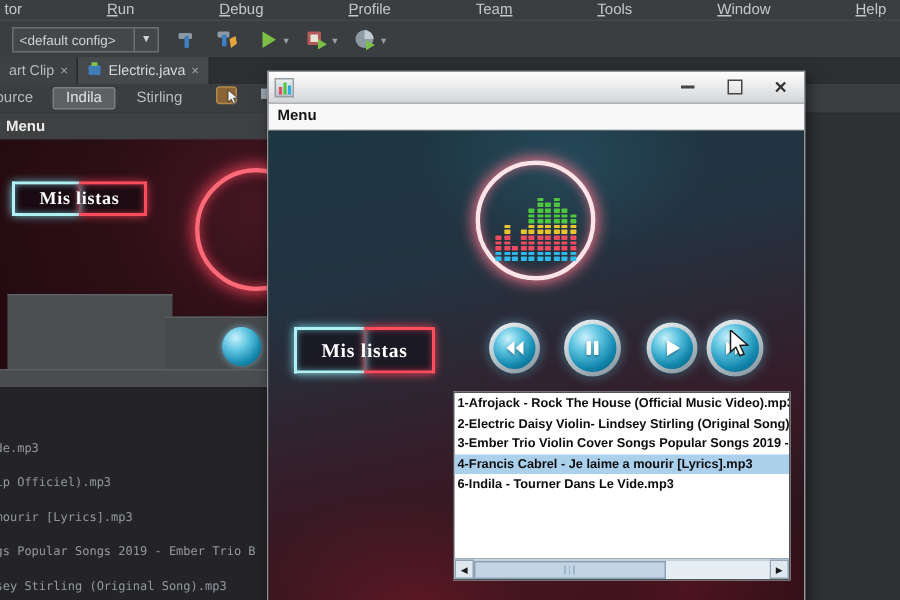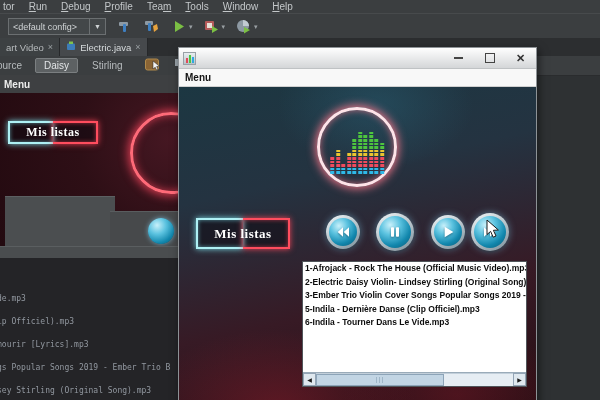--- a/index.html
+++ b/index.html
@@ -1,20 +1,20 @@
 <!DOCTYPE html>
 <html><head>
 <meta charset="utf-8">
 <style>
   html,body{margin:0;padding:0;}
   .screen{position:relative;width:600px;height:400px;overflow:hidden;background:#2e3133;
           font-family:"Liberation Sans",sans-serif;-webkit-font-smoothing:antialiased;}
   
   .ide-menubar{position:absolute;left:0;top:0;width:600px;height:13px;background:#3b3e40;
-               display:flex;align-items:center;gap:0;font-size:10px;color:#c3c7c9;}
+               display:flex;align-items:center;gap:0;font-size:10px;color:#c3c7c9;justify-content:space-between;}
   .menu-item{padding:0 9px 0 5px;white-space:nowrap;}
   .menu-item:first-child{padding-left:3px;}
   .menu-item u{text-decoration:underline;}
   .ide-toolbar{position:absolute;left:0;top:13px;width:600px;height:25px;background:#3b3e40;
                border-top:1px solid #474a4c;display:flex;align-items:center;}
   .cfg-combo{margin-left:8px;width:96px;height:15px;background:#434749;border:1px solid #6b6f71;
              display:flex;align-items:center;font-size:9px;color:#cfd3d5;}
   .cfg-combo .val{flex:1;padding-left:4px;white-space:nowrap;overflow:hidden;}
   .cfg-combo .arrow-box{width:15px;height:100%;border-left:1px solid #6b6f71;display:flex;
              align-items:center;justify-content:center;color:#cfd3d5;font-size:7px;}
@@ -181,38 +181,38 @@
           <circle cx="7" cy="7" r="6" fill="#8d99a3"></circle>
           <path d="M7 1a6 6 0 0 1 6 6L7 7z" fill="#c2cbd2"></path>
           <polygon points="8,8 14,11 8,14.5" fill="#7bbf44"></polygon>
         </svg>
     </span>
     <span class="tb-caret">▾</span>
   </div>
 
   <div class="ide-tabsrow">
     <div class="ed-tab">
-      <span>art Video</span>
+      <span>art Clip</span>
       <span class="tab-close">×</span>
     </div>
     <div class="ed-tab selected">
       <span>
         <svg width="10" height="10" viewBox="0 0 10 10">
             <rect x="1" y="2.5" width="8" height="6.5" rx="1" fill="#3d7db8"></rect>
             <path d="M3 0.5h4v2.5H3z" fill="#7fc24c"></path>
           </svg>
       </span>
       <span>Electric.java</span>
       <span class="tab-close">×</span>
     </div>
   </div>
 
   <div class="ide-viewbar">
     <span class="view-lbl">ource</span>
-    <span class="design-btn">Daisy</span>
+    <span class="design-btn">Indila</span>
     <span class="view-hist">Stirling</span>
     <span class="mode-icon">
       <svg width="17" height="14" viewBox="0 0 17 14">
           <rect x="0.5" y="1" width="13" height="11" rx="2" fill="#8a6434" stroke="#b08a4c"></rect>
           <path d="M8 3l0 8 2.2-1.8 1.3 2.8 1.5-.7-1.3-2.8 2.8-.2z" fill="#f2f2f2" stroke="#222" stroke-width="0.5"></path>
         </svg>
     </span>
     <span class="mode-icon">
       <svg width="15" height="13" viewBox="0 0 15 13">
           <rect x="1" y="1" width="8" height="7" fill="#9aa4ab"></rect>
@@ -416,21 +416,21 @@
             </svg>
           </div>
       </div>
 
 
       <div class="playlist">
         <div>
             <div class="pl-row">1-Afrojack - Rock The House (Official Music Video).mp3</div>
             <div class="pl-row">2-Electric Daisy Violin- Lindsey Stirling (Original Song).m</div>
             <div class="pl-row">3-Ember Trio Violin Cover Songs Popular Songs 2019 - E</div>
-            <div class="pl-row">5-Indila - Dernière Danse (Clip Officiel).mp3</div>
+            <div class="pl-row selected">4-Francis Cabrel - Je laime a mourir [Lyrics].mp3</div>
             <div class="pl-row">6-Indila - Tourner Dans Le Vide.mp3</div>
           </div>
         <div class="hscroll">
           <span class="sb-btn">◀</span>
           <span class="sb-track">
             <span class="sb-thumb">
                 <span class="sb-grip"></span>
               </span>
           </span>
           <span class="sb-btn">▶</span>

